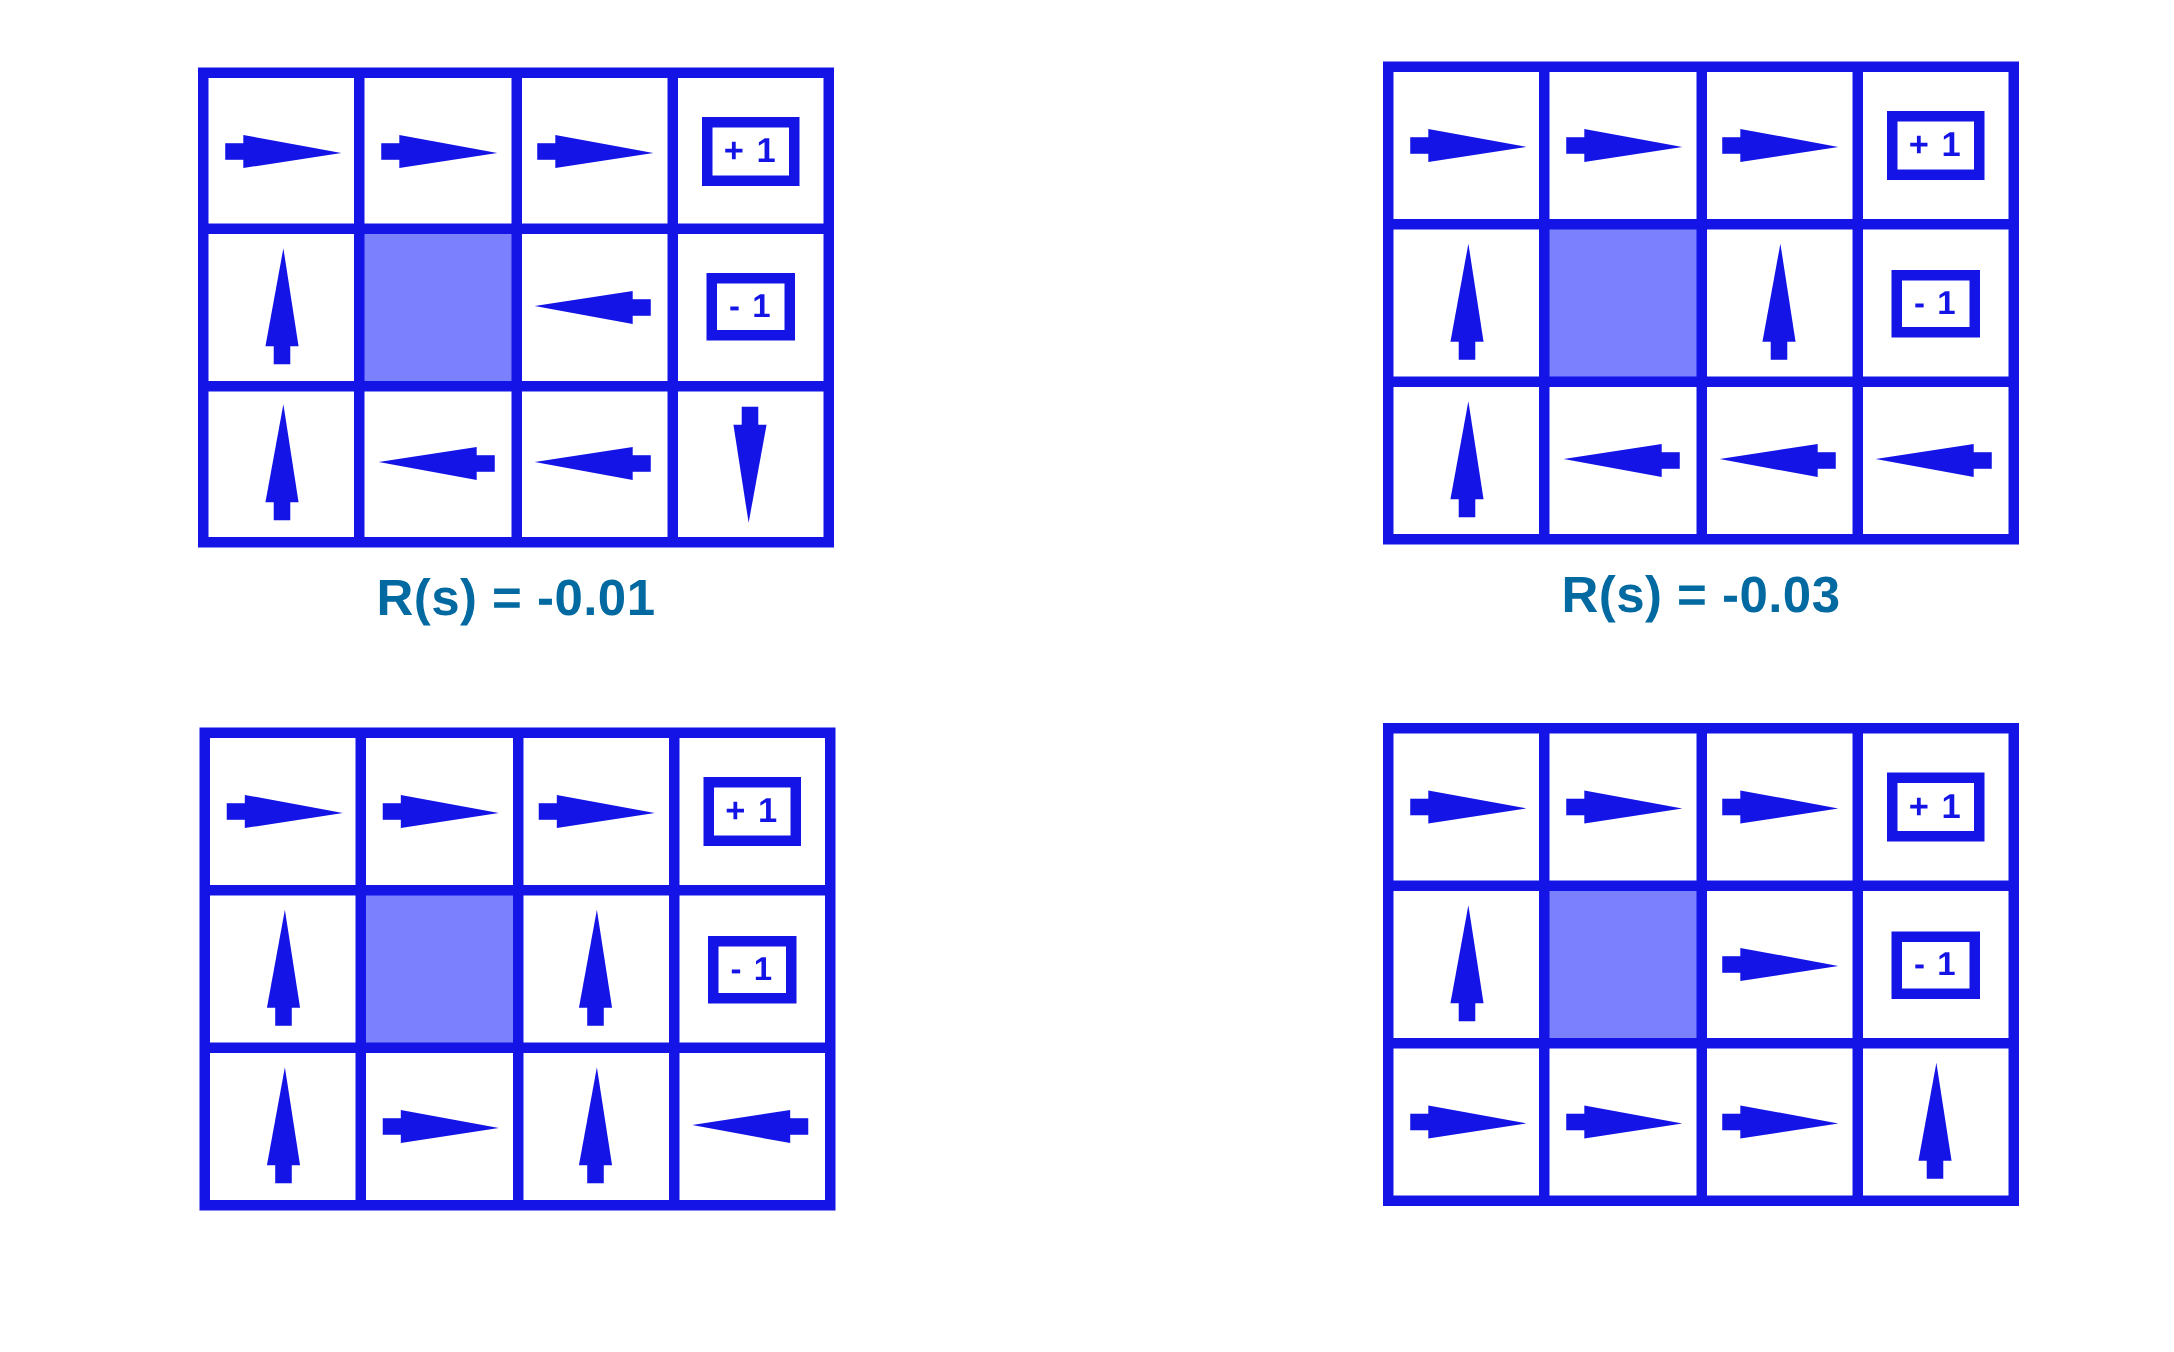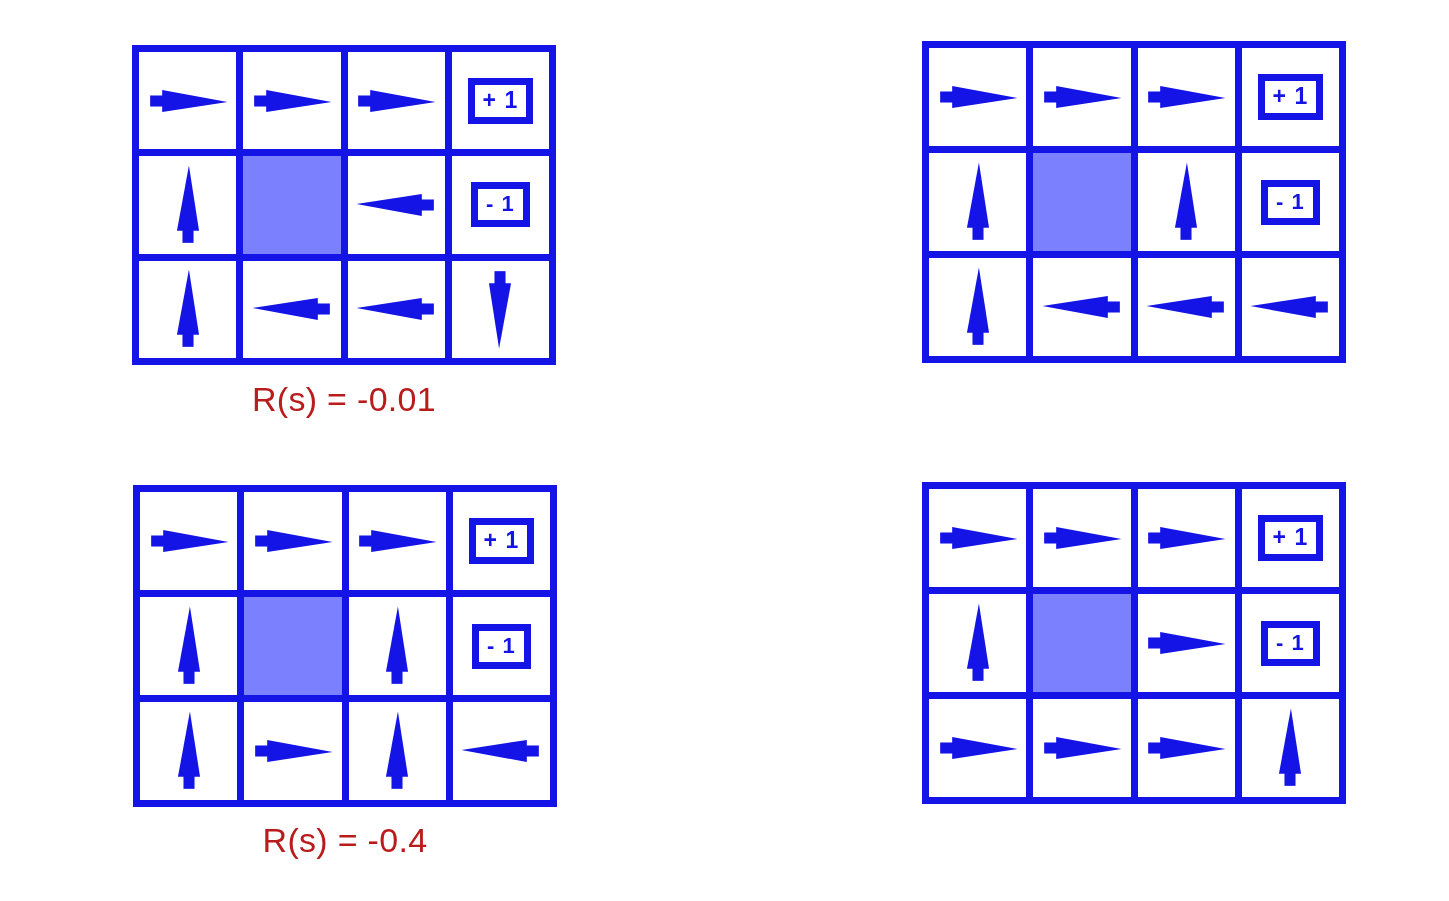--- a/index.html
+++ b/index.html
@@ -70,24 +70,24 @@
     white-space: nowrap;
   }
   .reward-box.neg {
     font-size: 22px;
   }
 
   
   .caption {
     position: absolute;
     text-align: center;
-    color: #b91c1c;
+    color: #0369a1;
     font-family: "Liberation Sans", sans-serif;
     font-size: 34px;
-    font-weight: 400;
+    font-weight: 700;
     letter-spacing: 0.3px;
     white-space: nowrap;
   }
 
   
   #panel-0 { left: 132px; top: 45px; }
   #panel-0 .grid { width: 424px; height: 320px; }
   #panel-0 .caption { left: 0px; top: 335px; width: 424px; }
 
   #panel-1 { left: 922px; top: 41px; }
@@ -303,20 +303,21 @@
           <span class="arrow">
             <svg width="86" height="46" viewBox="0 0 100 100" preserveAspectRatio="none" fill="#1414E6">
               <g transform="rotate(180 50 50)">
                 <polygon points="20,26 20,74 96,52"></polygon>
                 <rect x="6" y="38" width="18" height="24"></rect>
               </g>
             </svg>
           </span>
         </div>
       </div>
+    <div class="caption">R(s) = -0.03</div>
   </div>
 
   <div class="panel" id="panel-2">
     <div class="grid">
         <div class="cell">
           <span class="arrow">
             <svg width="86" height="46" viewBox="0 0 100 100" preserveAspectRatio="none" fill="#1414E6">
               <g transform="rotate(0 50 50)">
                 <polygon points="20,26 20,74 96,52"></polygon>
                 <rect x="6" y="38" width="18" height="24"></rect>
@@ -405,21 +406,20 @@
           <span class="arrow">
             <svg width="86" height="46" viewBox="0 0 100 100" preserveAspectRatio="none" fill="#1414E6">
               <g transform="rotate(180 50 50)">
                 <polygon points="20,26 20,74 96,52"></polygon>
                 <rect x="6" y="38" width="18" height="24"></rect>
               </g>
             </svg>
           </span>
         </div>
       </div>
-    <div class="caption">R(s) = -0.4</div>
   </div>
 
   <div class="panel" id="panel-3">
     <div class="grid">
         <div class="cell">
           <span class="arrow">
             <svg width="86" height="46" viewBox="0 0 100 100" preserveAspectRatio="none" fill="#1414E6">
               <g transform="rotate(0 50 50)">
                 <polygon points="20,26 20,74 96,52"></polygon>
                 <rect x="6" y="38" width="18" height="24"></rect>

